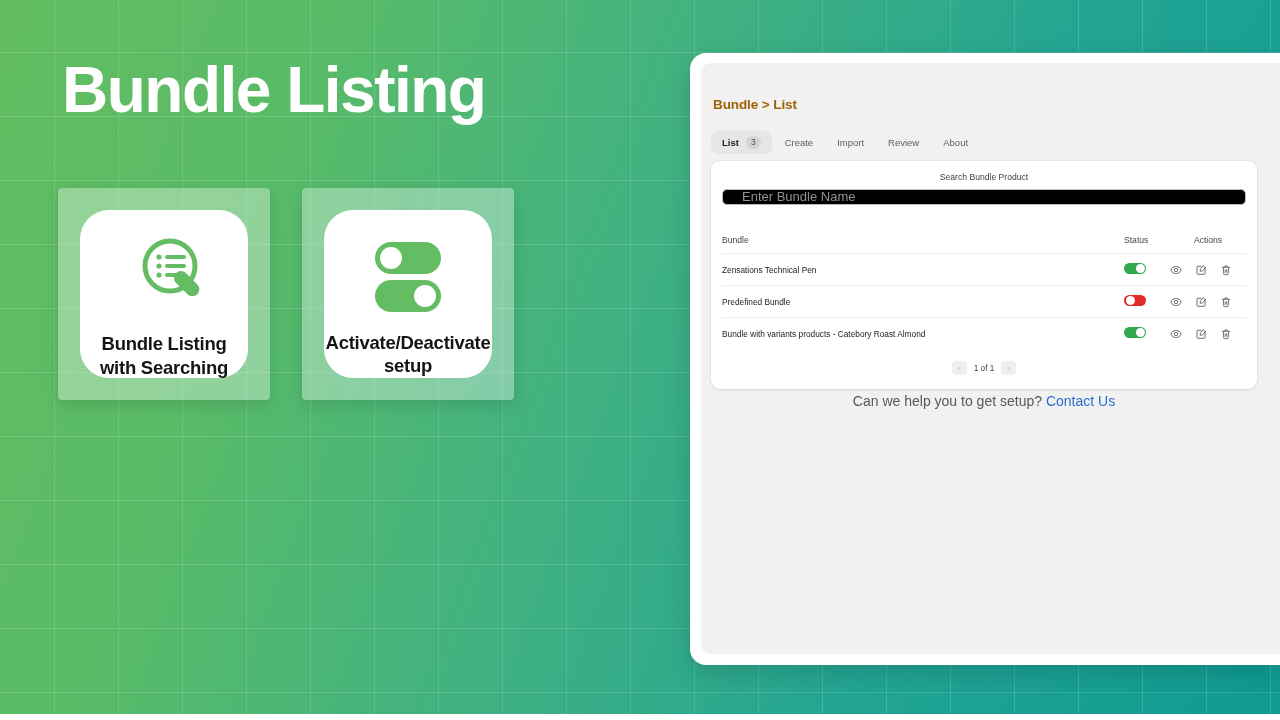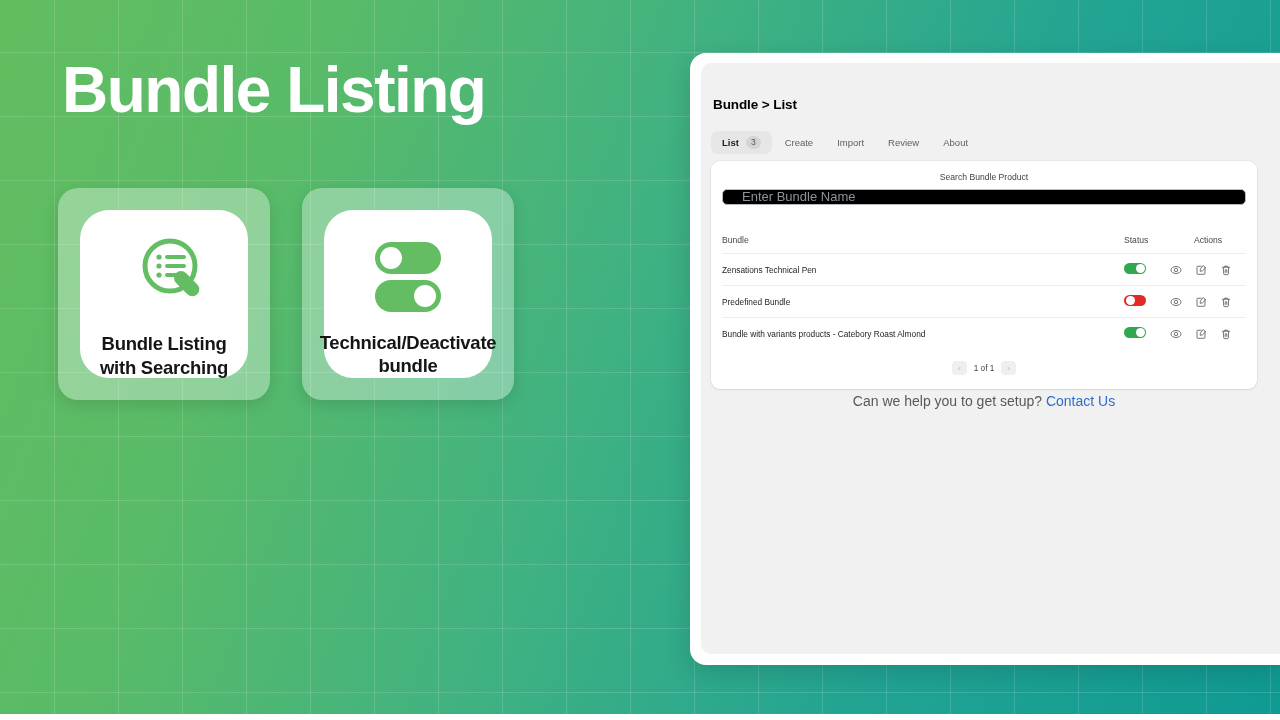--- a/index.html
+++ b/index.html
@@ -61,21 +61,21 @@
   .cards {
     position: absolute;
     left: 58px;
     top: 188px;
     display: flex;
     gap: 32px;
   }
   .card-outer {
     width: 212px;
     height: 212px;
-    border-radius: 20px;
+    border-radius: 4px;
     padding: 22px;
     background: rgba(255,255,255,0.34);
     box-sizing: border-box;
     box-shadow: 0 5px 16px rgba(0,0,0,0.12);
   }
   .card {
     width: 100%;
     height: 100%;
     background: #ffffff;
     border-radius: 29px;
@@ -125,21 +125,21 @@
     overflow: hidden;
     position: relative;
   }
 
   .breadcrumb {
     position: absolute;
     left: 12px;
     top: 34px;
     font-size: 13.5px;
     font-weight: bold;
-    color: #000000;
+    color: #a16207;
     letter-spacing: -0.1px;
   }
 
   .tabs {
     position: absolute;
     left: 10px;
     top: 68px;
     display: flex;
     align-items: center;
     gap: 2px;
@@ -325,21 +325,21 @@
     <div class="card-outer">
       <div class="card">
         <div class="card-icon">
           <svg width="90" height="78" viewBox="0 0 90 78" fill="none">
             <rect x="12" y="6" width="66" height="32" rx="16" fill="#64bd63"></rect>
             <circle cx="28" cy="22" r="11" fill="#ffffff"></circle>
             <rect x="12" y="44" width="66" height="32" rx="16" fill="#64bd63"></rect>
             <circle cx="62" cy="60" r="11" fill="#ffffff"></circle>
           </svg>
         </div>
-        <div class="card-label">Technical/Deactivate bundle</div>
+        <div class="card-label">Activate/Deactivate setup</div>
       </div>
     </div>
 
   </div>
 
   <div class="panel">
     <div class="panel-inner">
 
       <div class="breadcrumb">Bundle &gt; List</div>
 

